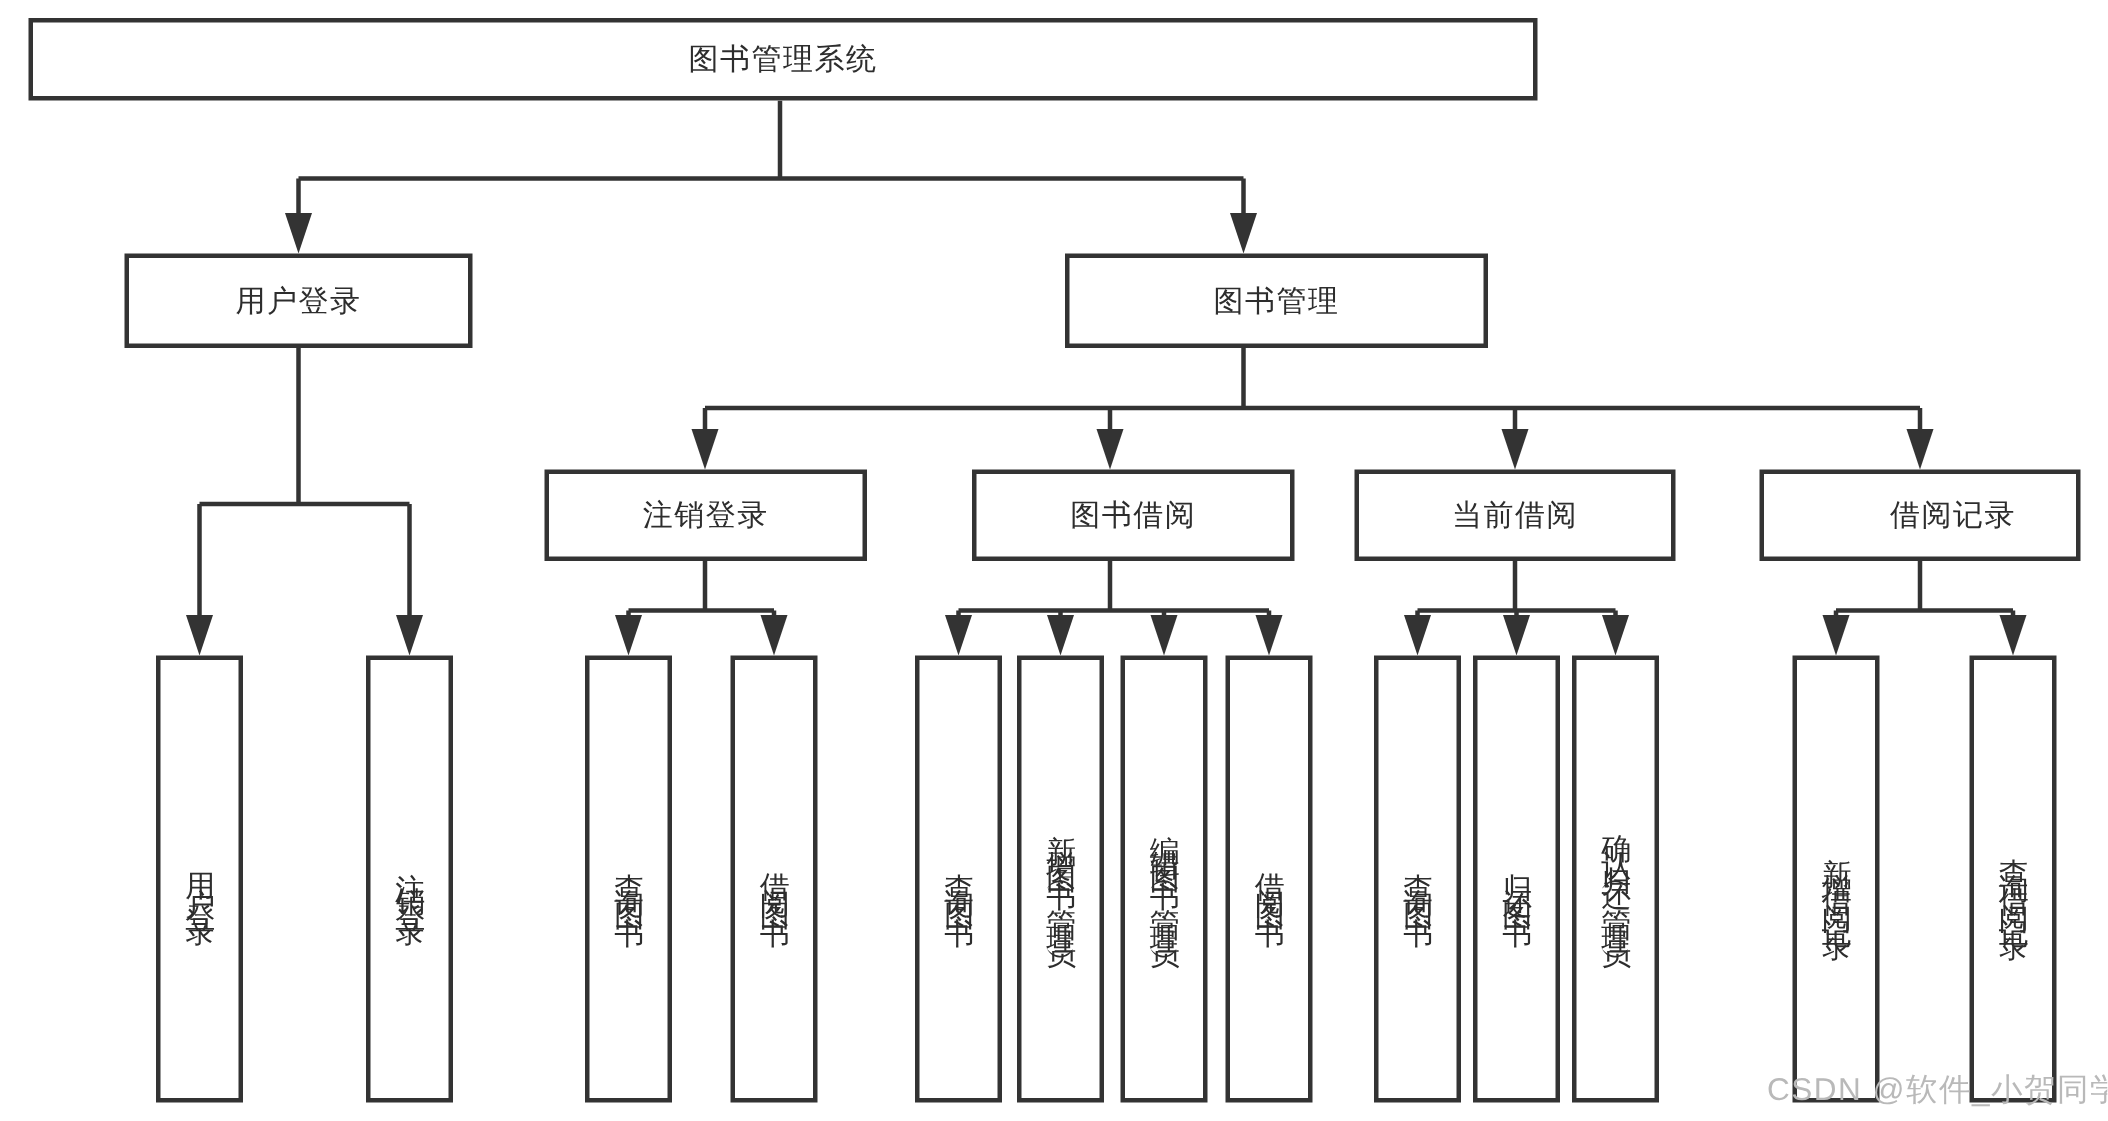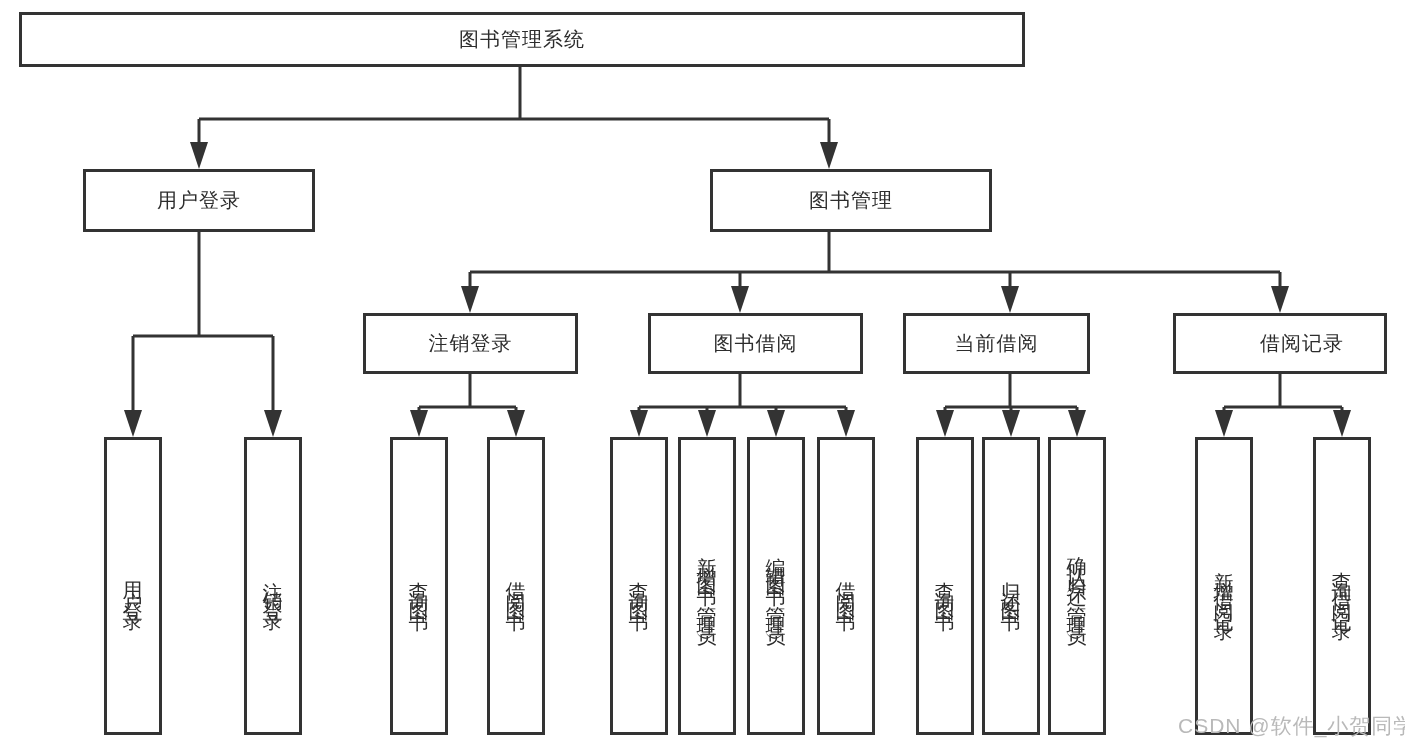--- a/index.html
+++ b/index.html
@@ -92,21 +92,21 @@
   <div class="node h-node" style="left:710px;top:169px;width:282px;height:63px;">
     <span>图书管理</span>
   </div>
 
   <div class="node h-node" style="left:363px;top:313px;width:215px;height:61px;">
     <span>注销登录</span>
   </div>
   <div class="node h-node" style="left:632px;top:313px;width:215px;height:61px;margin-left:16px;">
     <span>图书借阅</span>
   </div>
-  <div class="node h-node" style="left:903px;top:313px;width:187px;height:61px;">
+  <div class="node h-node" style="left:903px;top:313px;width:214px;height:61px;">
     <span>当前借阅</span>
   </div>
   <div class="node h-node" style="left:1173px;top:313px;width:214px;height:61px;padding-left:44px;">
     <span>借阅记录</span>
   </div>
 
   <div class="node leaf" style="left:104px;">
     <span class="vtext">用户登录</span>
   </div>
   <div class="node leaf" style="left:244px;">

